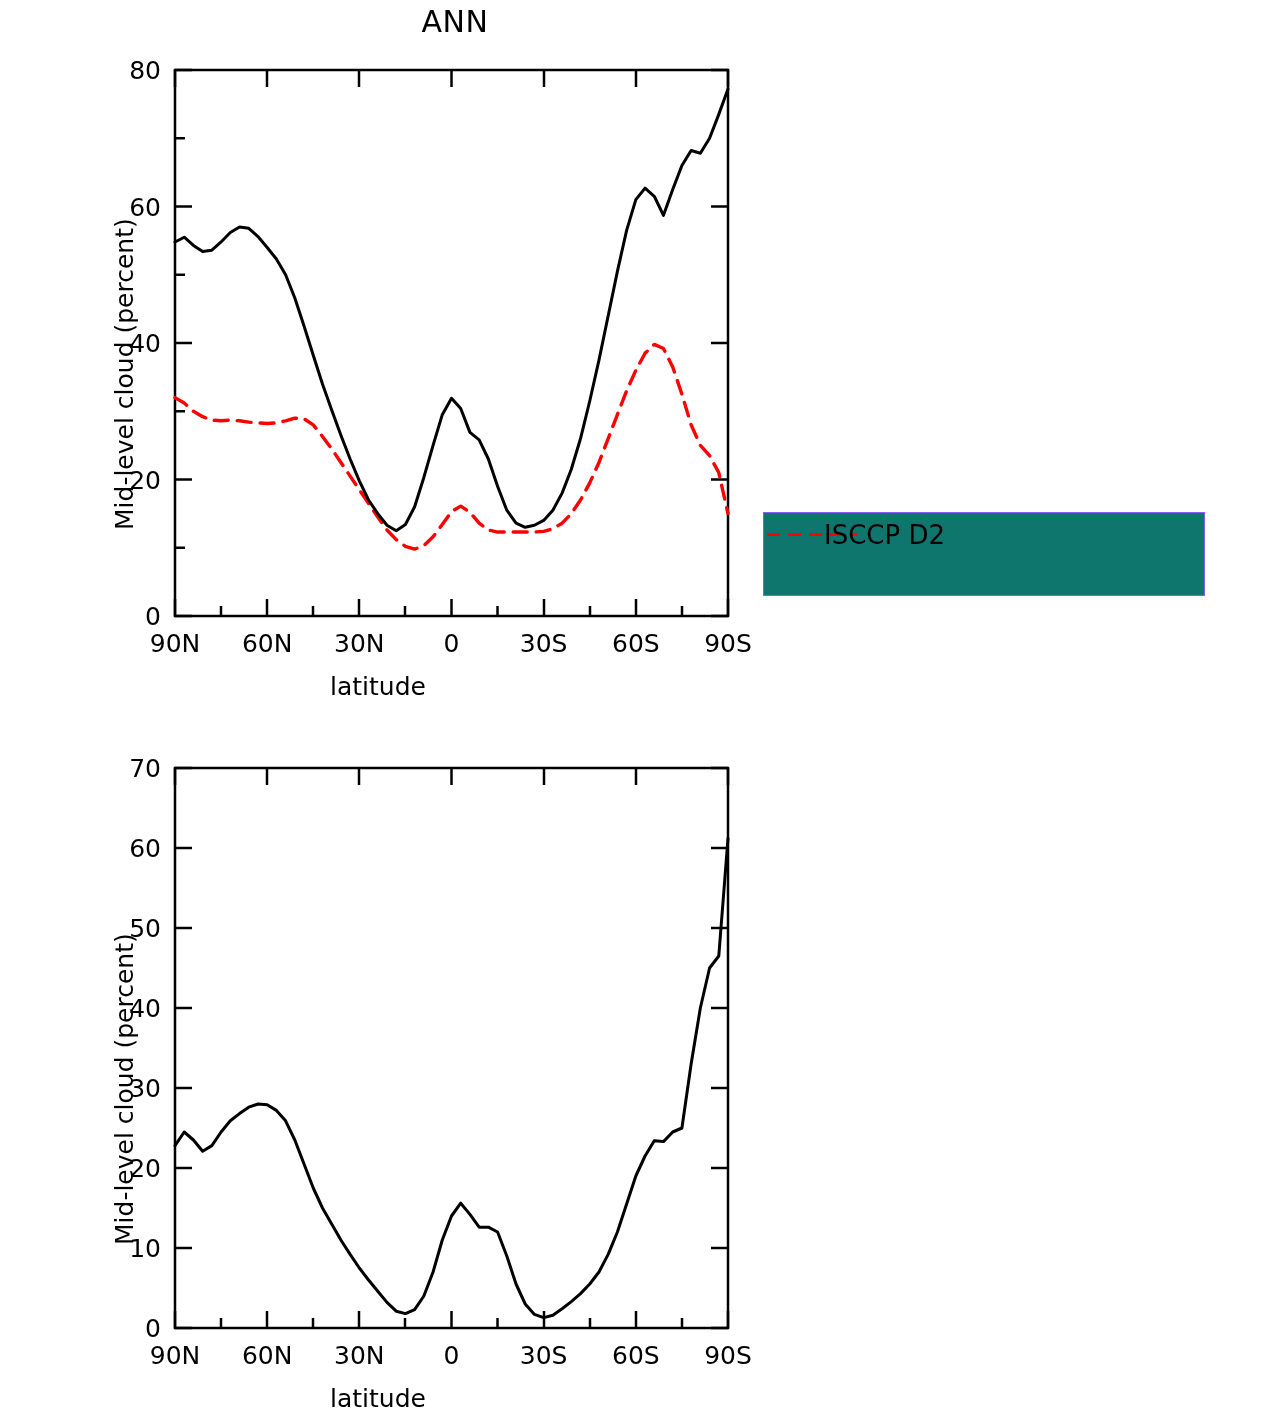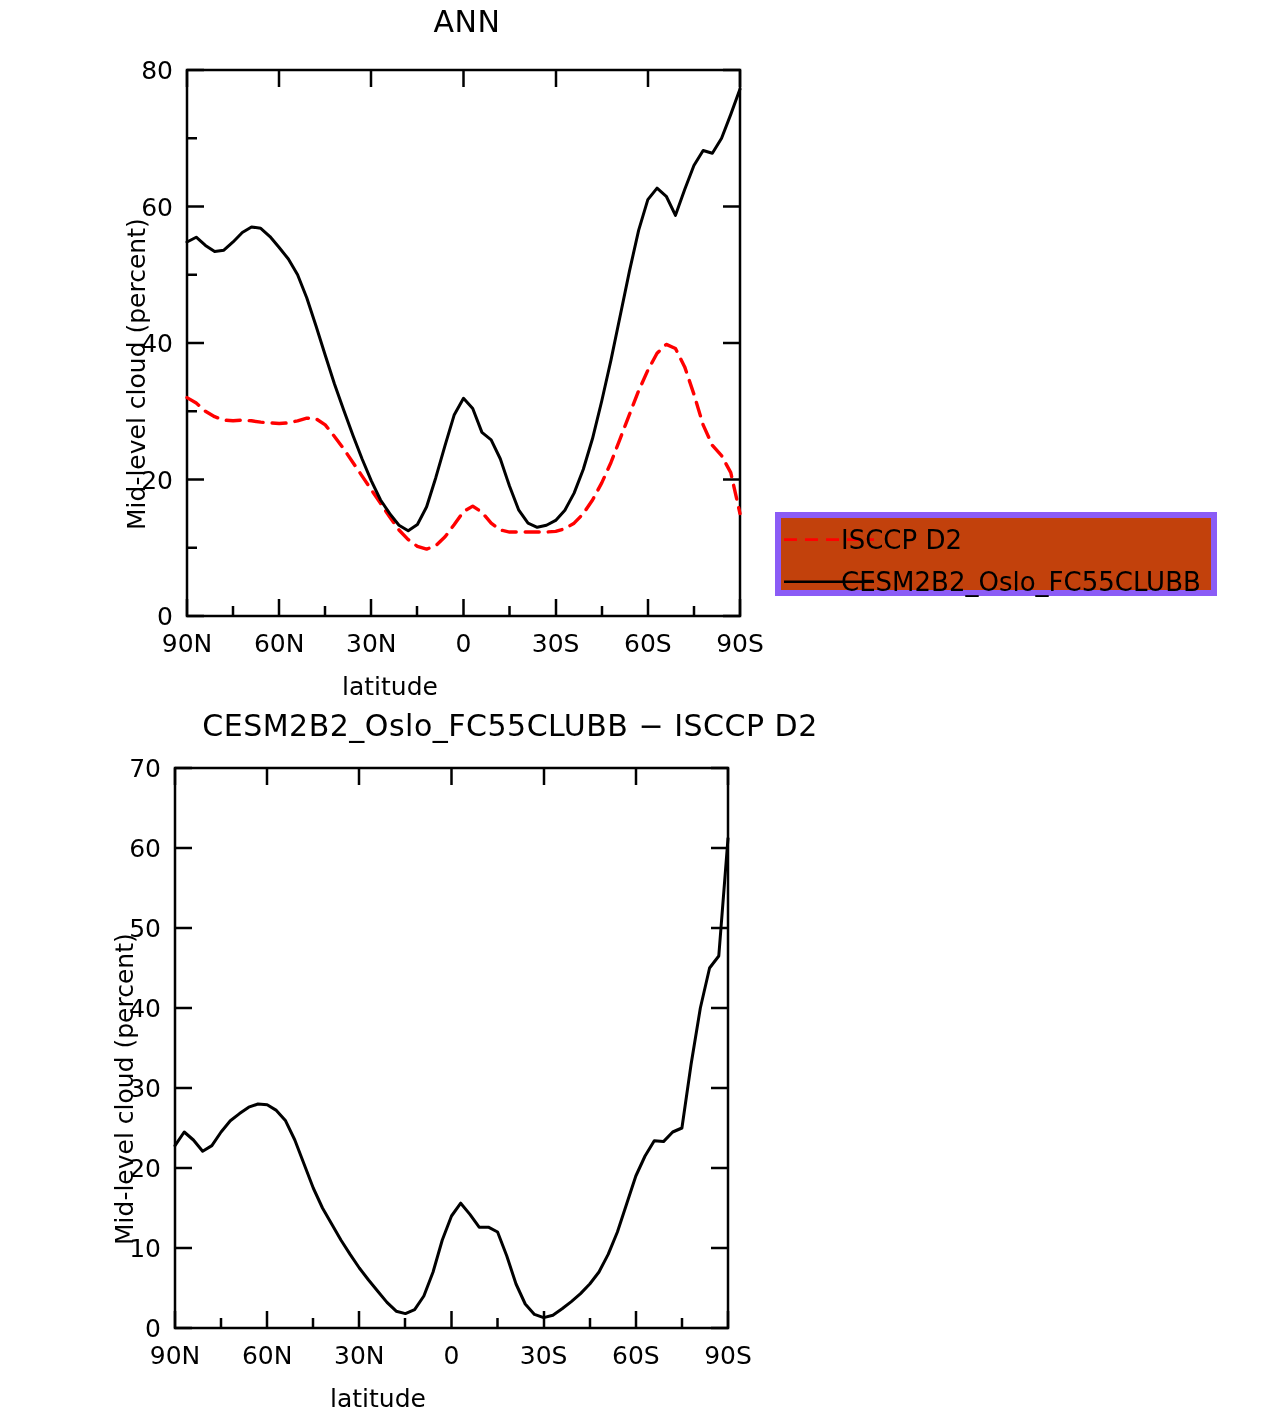--- a/index.html
+++ b/index.html
@@ -17,21 +17,21 @@
   }
   .root {
     position: absolute;
     left: 0; top: 0;
     width: 1285px;
     height: 1415px;
   }
   
   #panel-top {
     position: absolute;
-    left: 12px;
+    left: 0;
     top: 0;
     width: 1022px;
     height: 710px;
   }
   #panel-bottom {
     position: absolute;
     left: 0;
     top: 700px;
     width: 1285px;
     height: 715px;
@@ -62,22 +62,22 @@
   .axis-label-y {
     position: absolute;
     font-size: 25px;
     white-space: nowrap;
     transform-origin: 0 0;
     transform: rotate(-90deg);
   }
   svg { display: block; }
   .legend-box {
     position: absolute;
-    border: 6px solid #8b5cf6;
-    background: #c2410c;
+    border: 1px solid #8b5cf6;
+    background: #0f766e;
     box-sizing: border-box;
   }
   #legend {
     left: 763px;
     top: 512px;
     width: 442px;
     height: 84px;
   }
   .legend-row {
     position: absolute;
@@ -180,31 +180,24 @@
     <div class="axis-label-x" id="xlabel-top" style="left:330px; top:672px; width:250px;">latitude</div>
     <div class="axis-label-y" id="ylabel-top" style="left:110px; top:530px;">Mid-level cloud (percent)</div>
 
     <div class="legend-box" id="legend">
       <div class="legend-row" style="top:0px;">
         <svg class="legend-sample" width="90" height="4">
           <line x1="0" y1="2" x2="90" y2="2" stroke="#ff0000" stroke-width="3.5" stroke-dasharray="13,8"></line>
         </svg>
         <span class="legend-label">ISCCP D2</span>
       </div>
-      <div class="legend-row" style="top:42px;">
-        <svg class="legend-sample" width="90" height="4">
-          <line x1="0" y1="2" x2="90" y2="2" stroke="#000000" stroke-width="3"></line>
-        </svg>
-        <span class="legend-label">CESM2B2_Oslo_FC55CLUBB</span>
-      </div>
     </div>
   </div>
 
   <div id="panel-bottom">
-    <div class="plot-title" id="title-bottom">CESM2B2_Oslo_FC55CLUBB − ISCCP D2</div>
 
     <svg id="svg-bottom" width="1285" height="715">
       <rect x="175" y="68" width="553" height="560" fill="none" stroke="#000" stroke-width="2.5"></rect>
 
       <g stroke="#000" stroke-width="2.5">
         <line x1="175" y1="628" x2="192" y2="628"></line>
         <line x1="175" y1="548" x2="192" y2="548"></line>
         <line x1="175" y1="468" x2="192" y2="468"></line>
         <line x1="175" y1="388" x2="192" y2="388"></line>
         <line x1="175" y1="308" x2="192" y2="308"></line>

